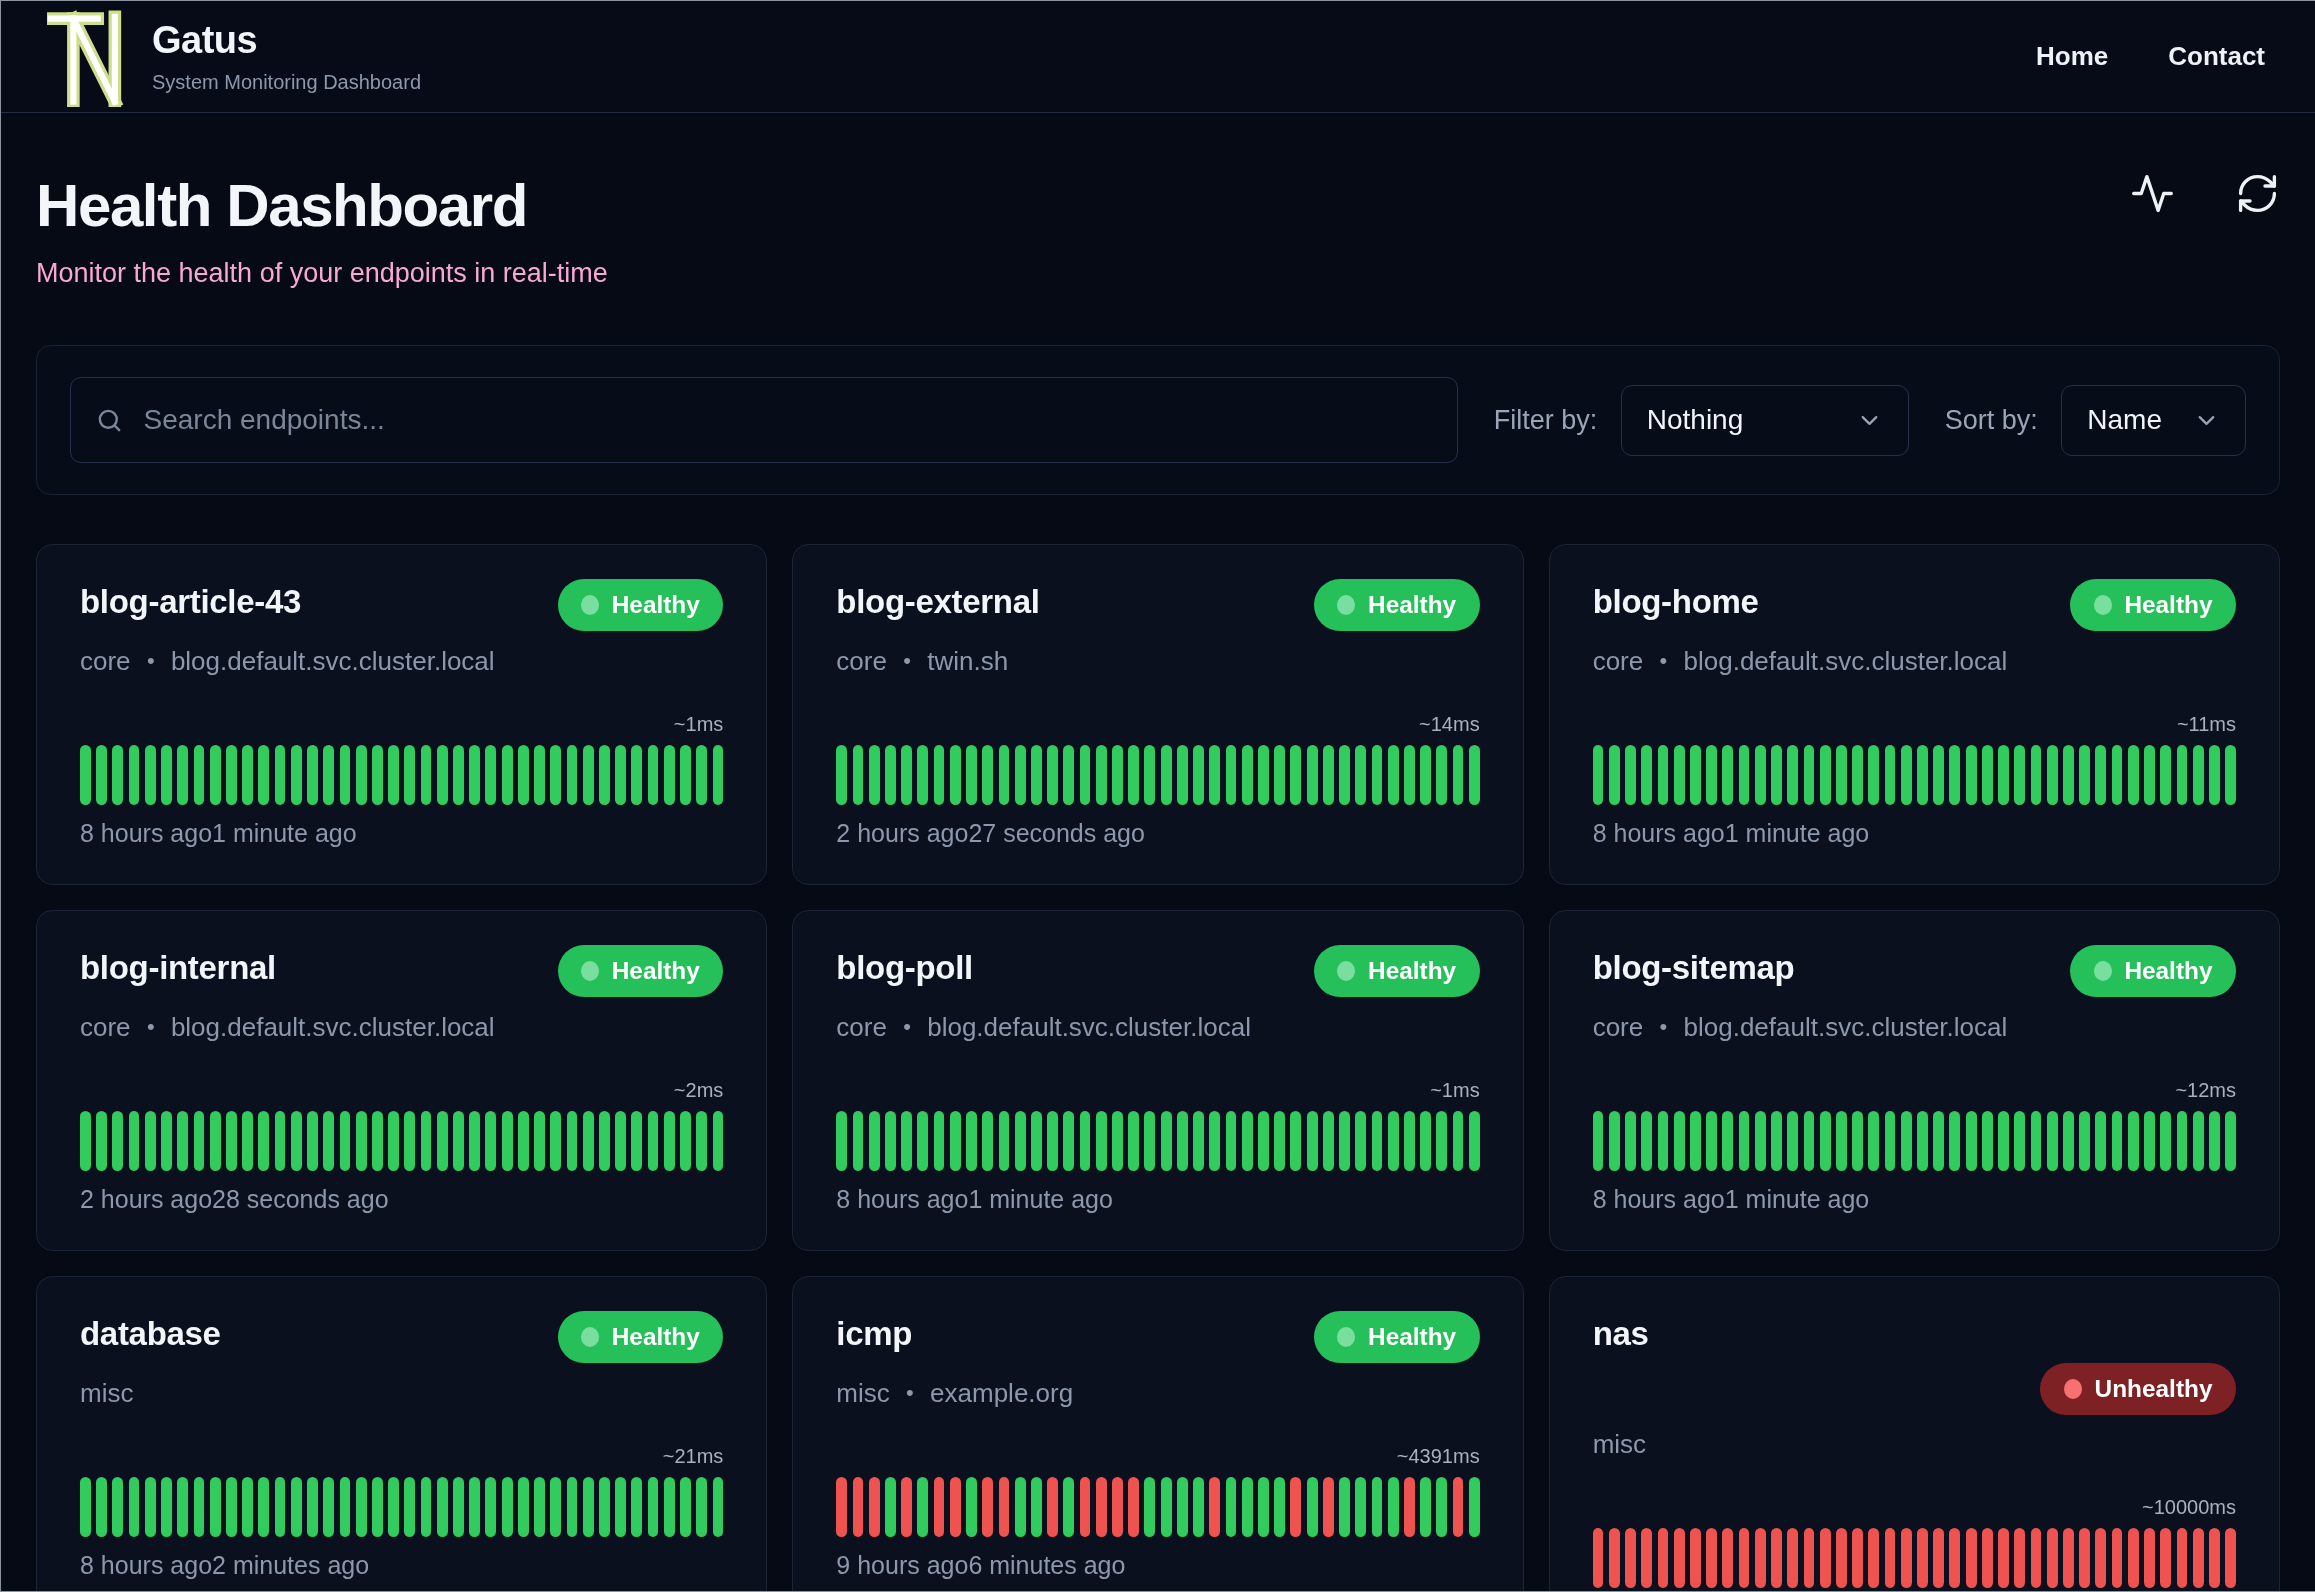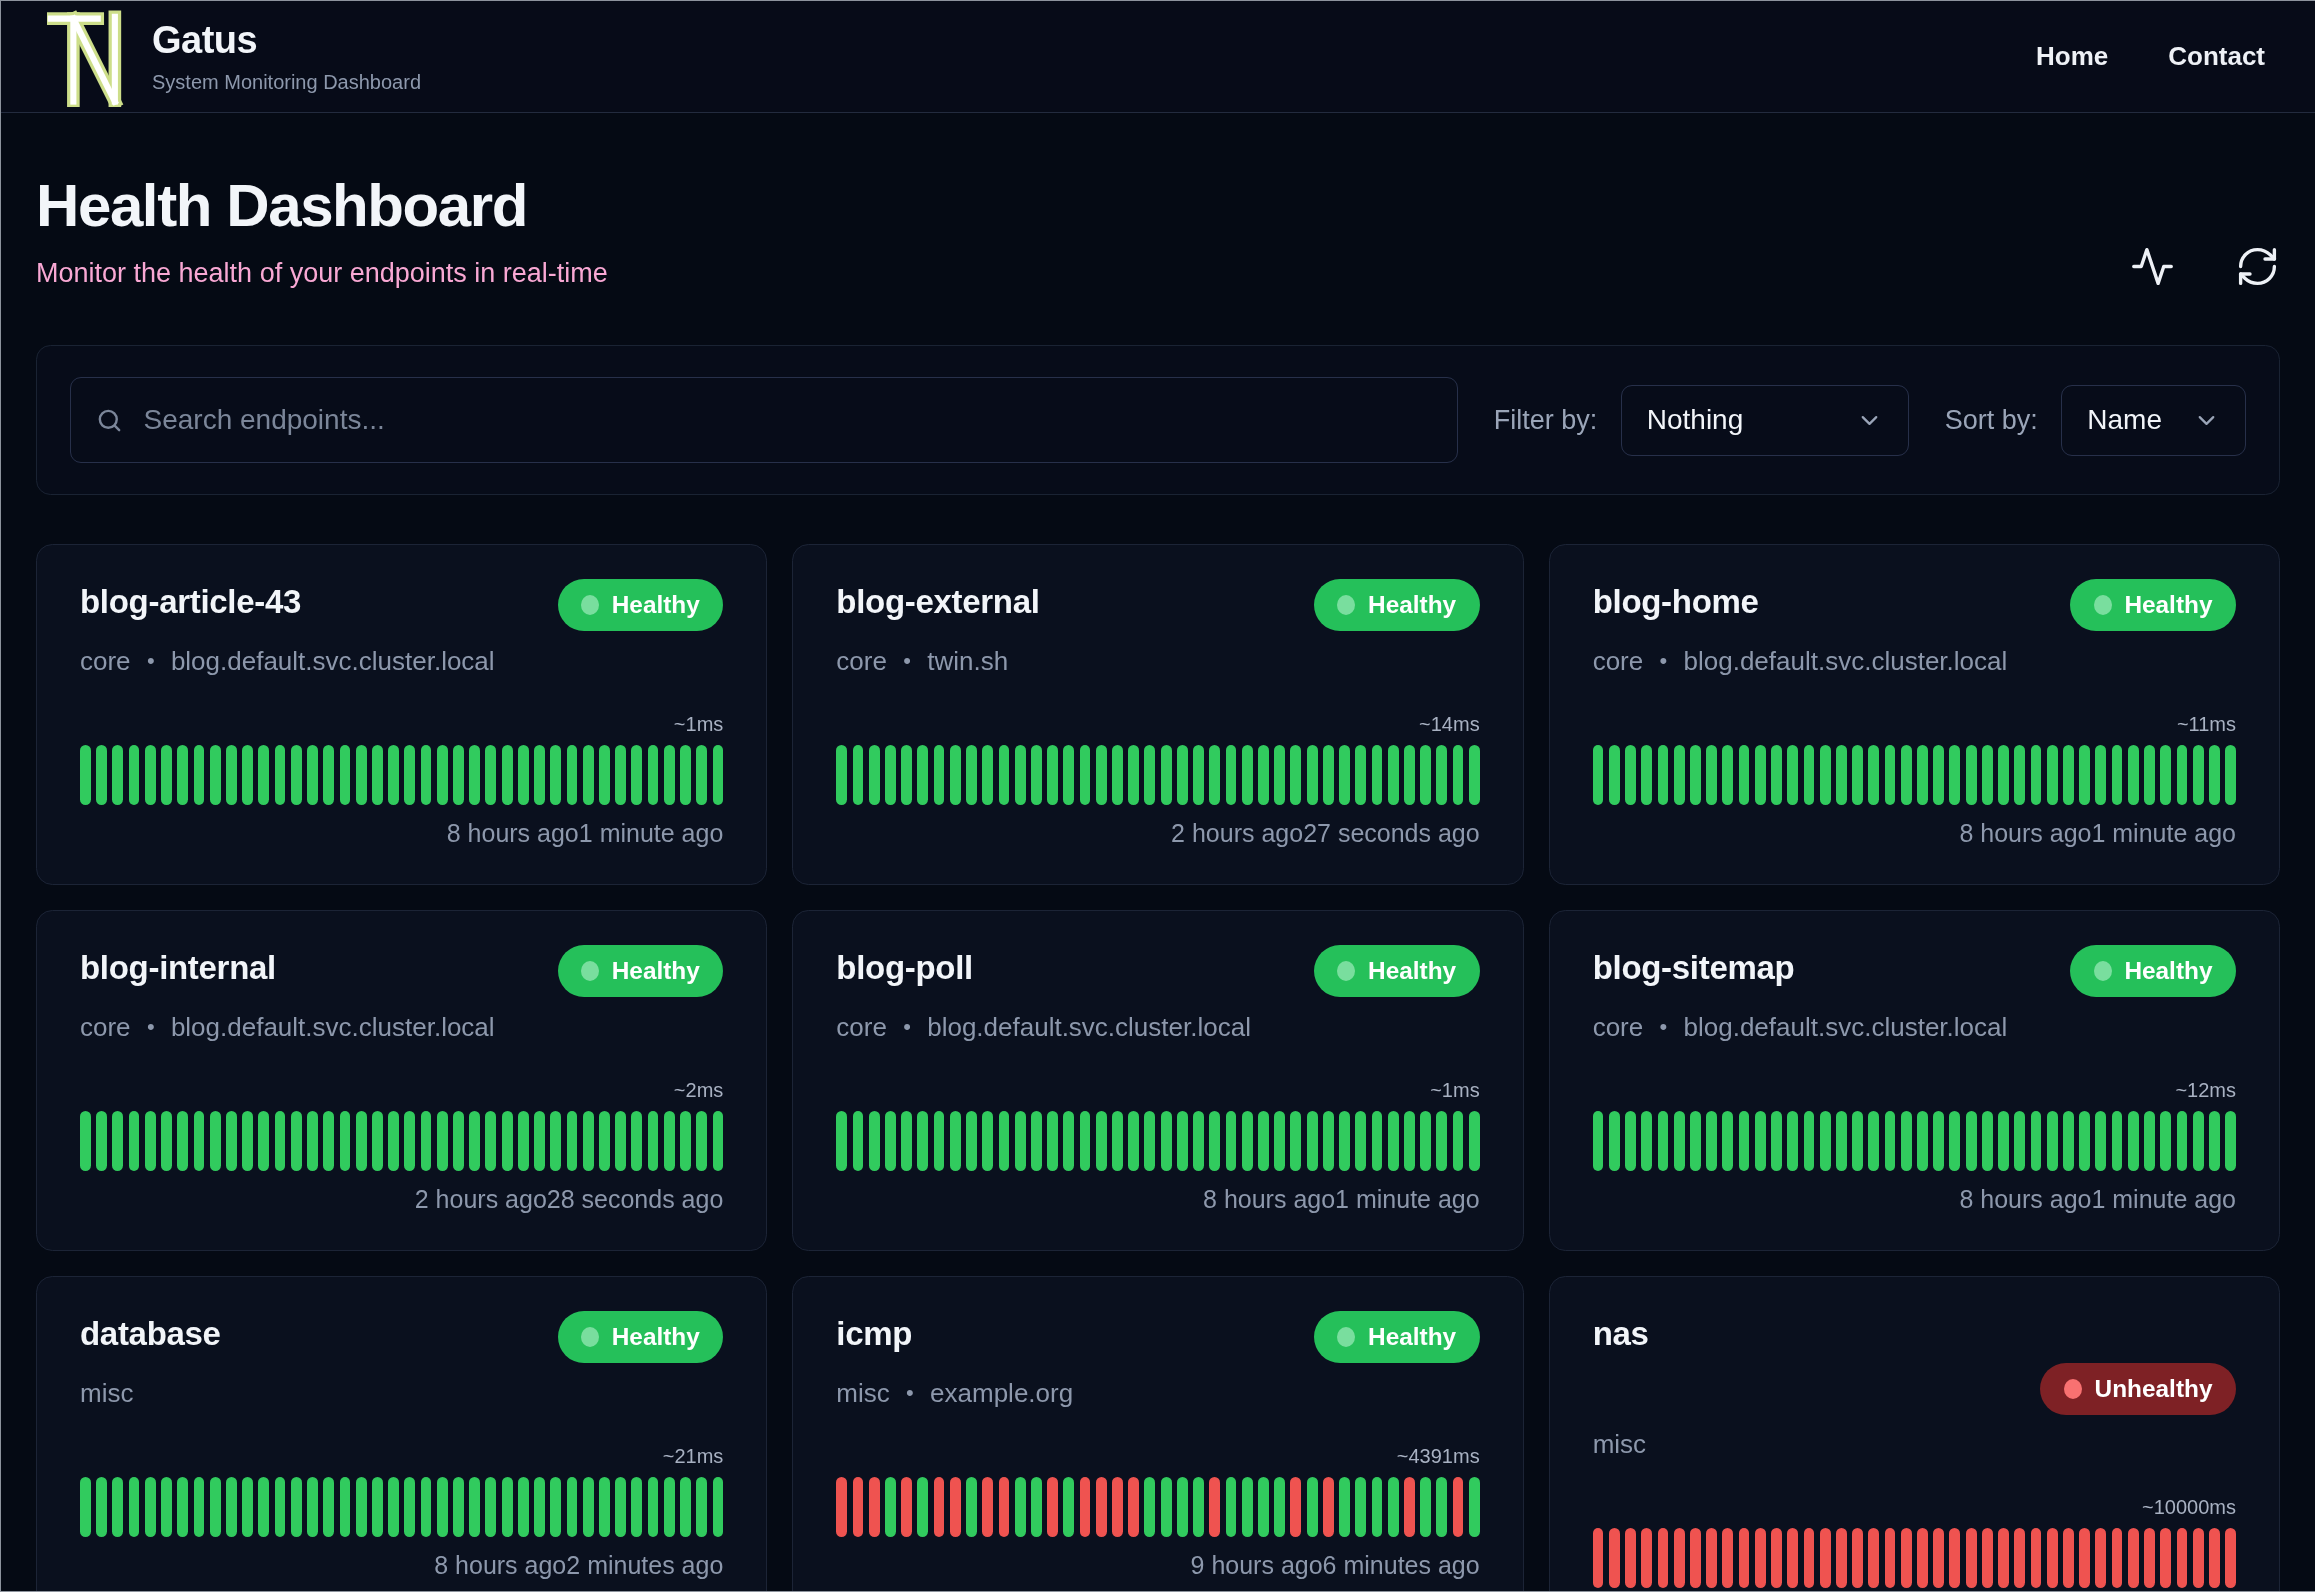--- a/index.html
+++ b/index.html
@@ -20,21 +20,21 @@
   }
   .brand { display:flex; align-items:center; gap:27px; }
   .logo { width:78px; height:101px; display:block; }
   .brand-name { font-size:38px; font-weight:bold; letter-spacing:-0.5px; }
   .brand-sub { font-size:20px; color:var(--muted,#8d98ac); margin-top:9px; }
   .nav { display:flex; gap:60px; }
   .nav a { color:#eef1f6; text-decoration:none; font-size:26px; font-weight:bold; cursor:pointer; }
 
   
   .main { padding:0 36px; }
-  .page-head { display:flex; align-items:flex-end; justify-content:space-between; margin-top:58px; }
+  .page-head { display:flex; align-items:flex-start; justify-content:space-between; margin-top:58px; }
   .page-title { font-size:60px; font-weight:800; letter-spacing:-1.4px; }
   .page-sub { font-size:27px; color:#f9a8d4; margin-top:18px; }
   .head-actions { display:flex; gap:60px; align-items:center; }
   .icon-btn { background:none; border:none; cursor:pointer; width:45px; height:45px; color:#eef1f6; }
   .icon-btn svg { width:45px; height:45px; }
 
   
   .toolbar {
     margin-top:56px; background:var(--panel-bg,#070c19);
     border:0.9px solid #1a2333; border-radius:14.5px;
@@ -80,21 +80,21 @@
   .badge .dot { width:18px; height:20px; border-radius:50%; }
   .badge.healthy .dot  { background:#79de9e; }
   .badge.unhealthy .dot{ background:var(--red,#f87171); }
   .card-sub { margin-top:14.5px; font-size:26px; color:var(--muted,#8d98ac); display:flex; align-items:center; }
   .card-sub .bullet { margin:0 16.3px; font-size:22px; }
   .latency { margin-top:36px; text-align:right; font-size:20px; color:#a8b1c2; }
   .bars { margin-top:9px; display:flex; gap:5.4px; height:60px; }
   .bar { flex:1; border-radius:6.3px; }
   .bar.g { background:var(--green,#31cb5e); }
   .bar.r { background:var(--red-bar,#ef5350); }
-  .card-foot { margin-top:14.5px; display:flex; justify-content:flex-end; font-size:25px; color:var(--muted,#8d98ac); }
+  .card-foot { margin-top:14.5px; display:flex; justify-content:flex-start; font-size:25px; color:var(--muted,#8d98ac); }
 </style>
 </head>
 <body>
 
 <header class="topbar">
   <div class="brand">
     <svg class="logo" viewBox="0 0 43 56" fill="none">
       <g stroke="#cdde8a" stroke-width="7" stroke-linecap="square">
         <path d="M2 7 H28"></path>
           <path d="M14.5 7 V53"></path>

